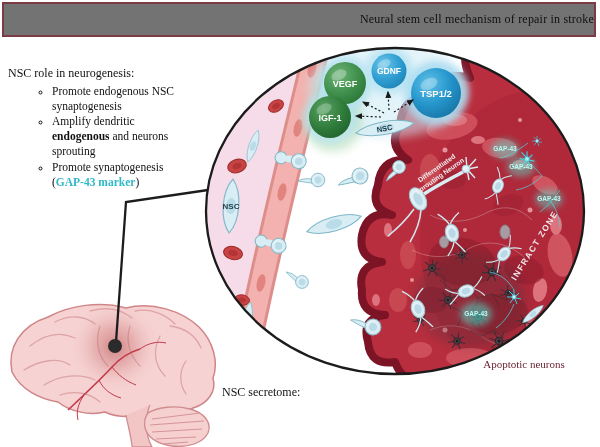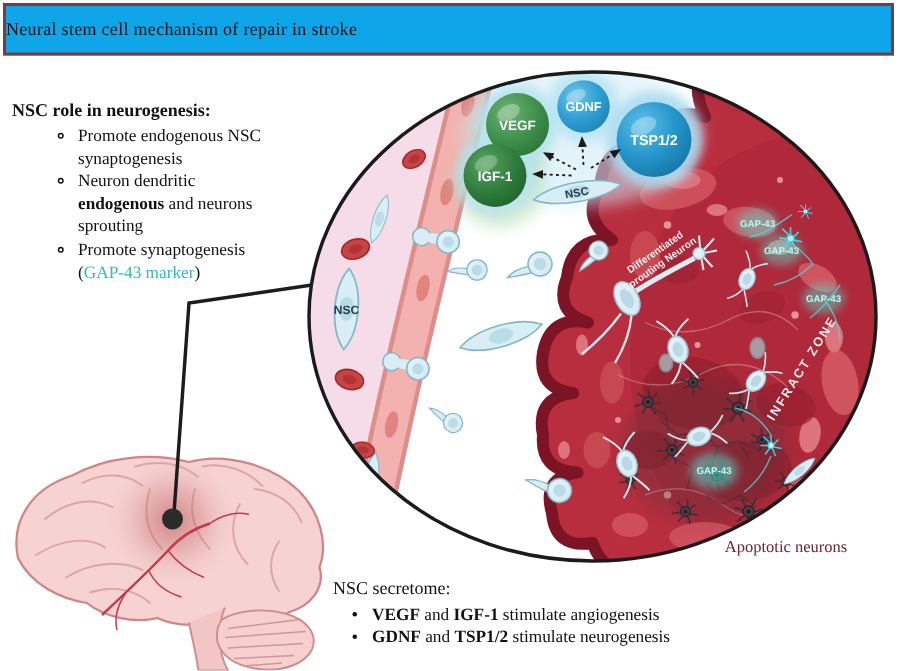--- a/index.html
+++ b/index.html
@@ -1,25 +1,25 @@
 <!DOCTYPE html>
 <html><head>
 <meta charset="utf-8">
 <style>
   html,body{margin:0;padding:0}
   body{width:600px;height:447px;position:relative;background:#ffffff;overflow:hidden;
        font-family:"Liberation Serif","DejaVu Serif",serif;color:#111}
-  .title-bar{position:absolute;left:2px;top:2px;width:590px;height:31px;background:#0ea5e9;
-       border:2px solid #7b3b44;display:flex;align-items:center;justify-content:flex-start;
+  .title-bar{position:absolute;left:2px;top:2px;width:590px;height:31px;background:#737373;
+       border:2px solid #7b3b44;display:flex;align-items:center;justify-content:flex-end;
        font-size:12px;color:#101010;letter-spacing:.2px}
   .left-panel{position:absolute;left:8px;top:66px;width:200px;font-size:11.5px;line-height:1.3}
-  .left-panel .heading{font-weight:bold;font-size:12px}
+  .left-panel .heading{font-weight:normal;font-size:12px}
   .left-panel ul{margin:2px 0 0 0;padding-left:44px;list-style-type:circle}
   .left-panel li{width:134px;margin-bottom:1px}
-  .highlight-cyan{color:#2fb9c7;font-weight:normal}
+  .highlight-cyan{color:#2fb9c7;font-weight:bold}
   .secretome{position:absolute;left:222px;top:385px;font-size:11.5px;line-height:1.32}
   .secretome .heading{font-weight:normal;font-size:12px}
   .secretome ul{margin:2px 0 0 0;padding-left:26px;list-style-type:disc}
   svg.scene{position:absolute;left:0;top:0}
   .sans{font-family:"Liberation Sans","DejaVu Sans",sans-serif}
 </style>
 </head>
 <body>
 
 <svg class="scene" width="600" height="447" viewBox="0 0 600 447">
@@ -346,24 +346,20 @@
 </svg>
 
 <div class="title-bar">
   <span>Neural stem cell mechanism of repair in stroke</span>
 </div>
 
 <div class="left-panel">
   <div class="heading">NSC role in neurogenesis:</div>
   <ul>
     <li><span>Promote endogenous NSC synaptogenesis</span></li>
-    <li><span>Neuron dendritic </span><b>endogenous</b><span> and neurons sprouting</span></li>
+    <li><span>Amplify dendritic </span><b>endogenous</b><span> and neurons sprouting</span></li>
     <li><span>Promote synaptogenesis (</span><b class="highlight-cyan">GAP-43 marker</b><span>)</span></li>
   </ul>
 </div>
 
 <div class="secretome">
   <div class="heading">NSC secretome:</div>
-  <ul>
-    <li><b>VEGF</b><span> and </span><b>IGF-1</b><span> stimulate angiogenesis</span></li>
-    <li><b>GDNF</b><span> and </span><b>TSP1/2</b><span> stimulate neurogenesis</span></li>
-  </ul>
 </div>
 
 </body></html>

